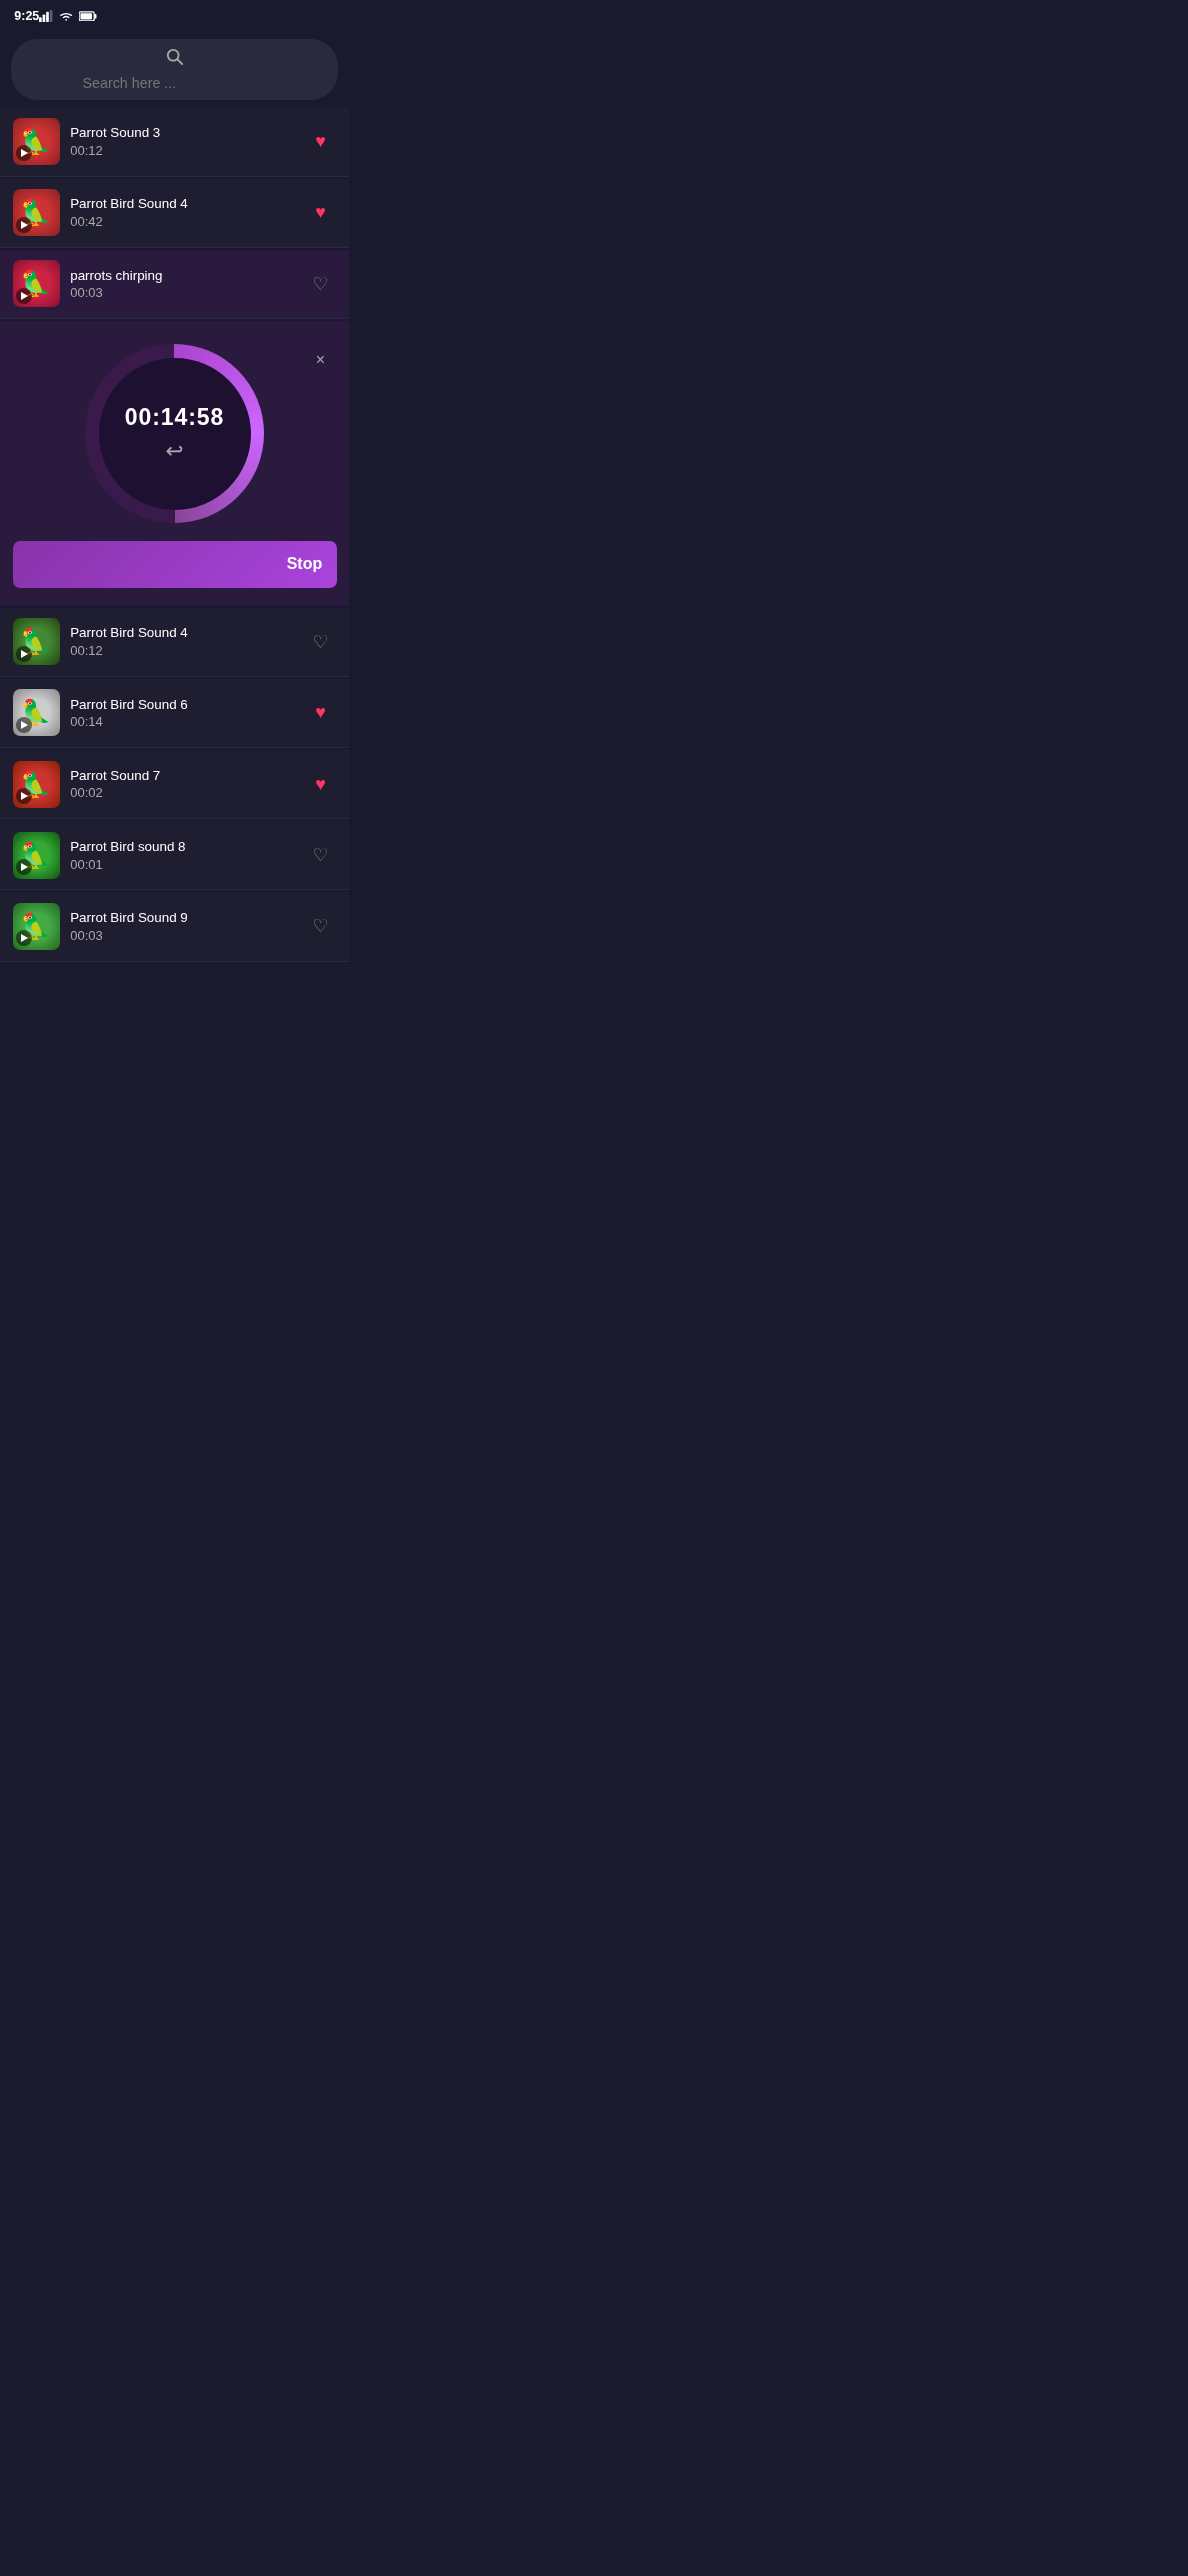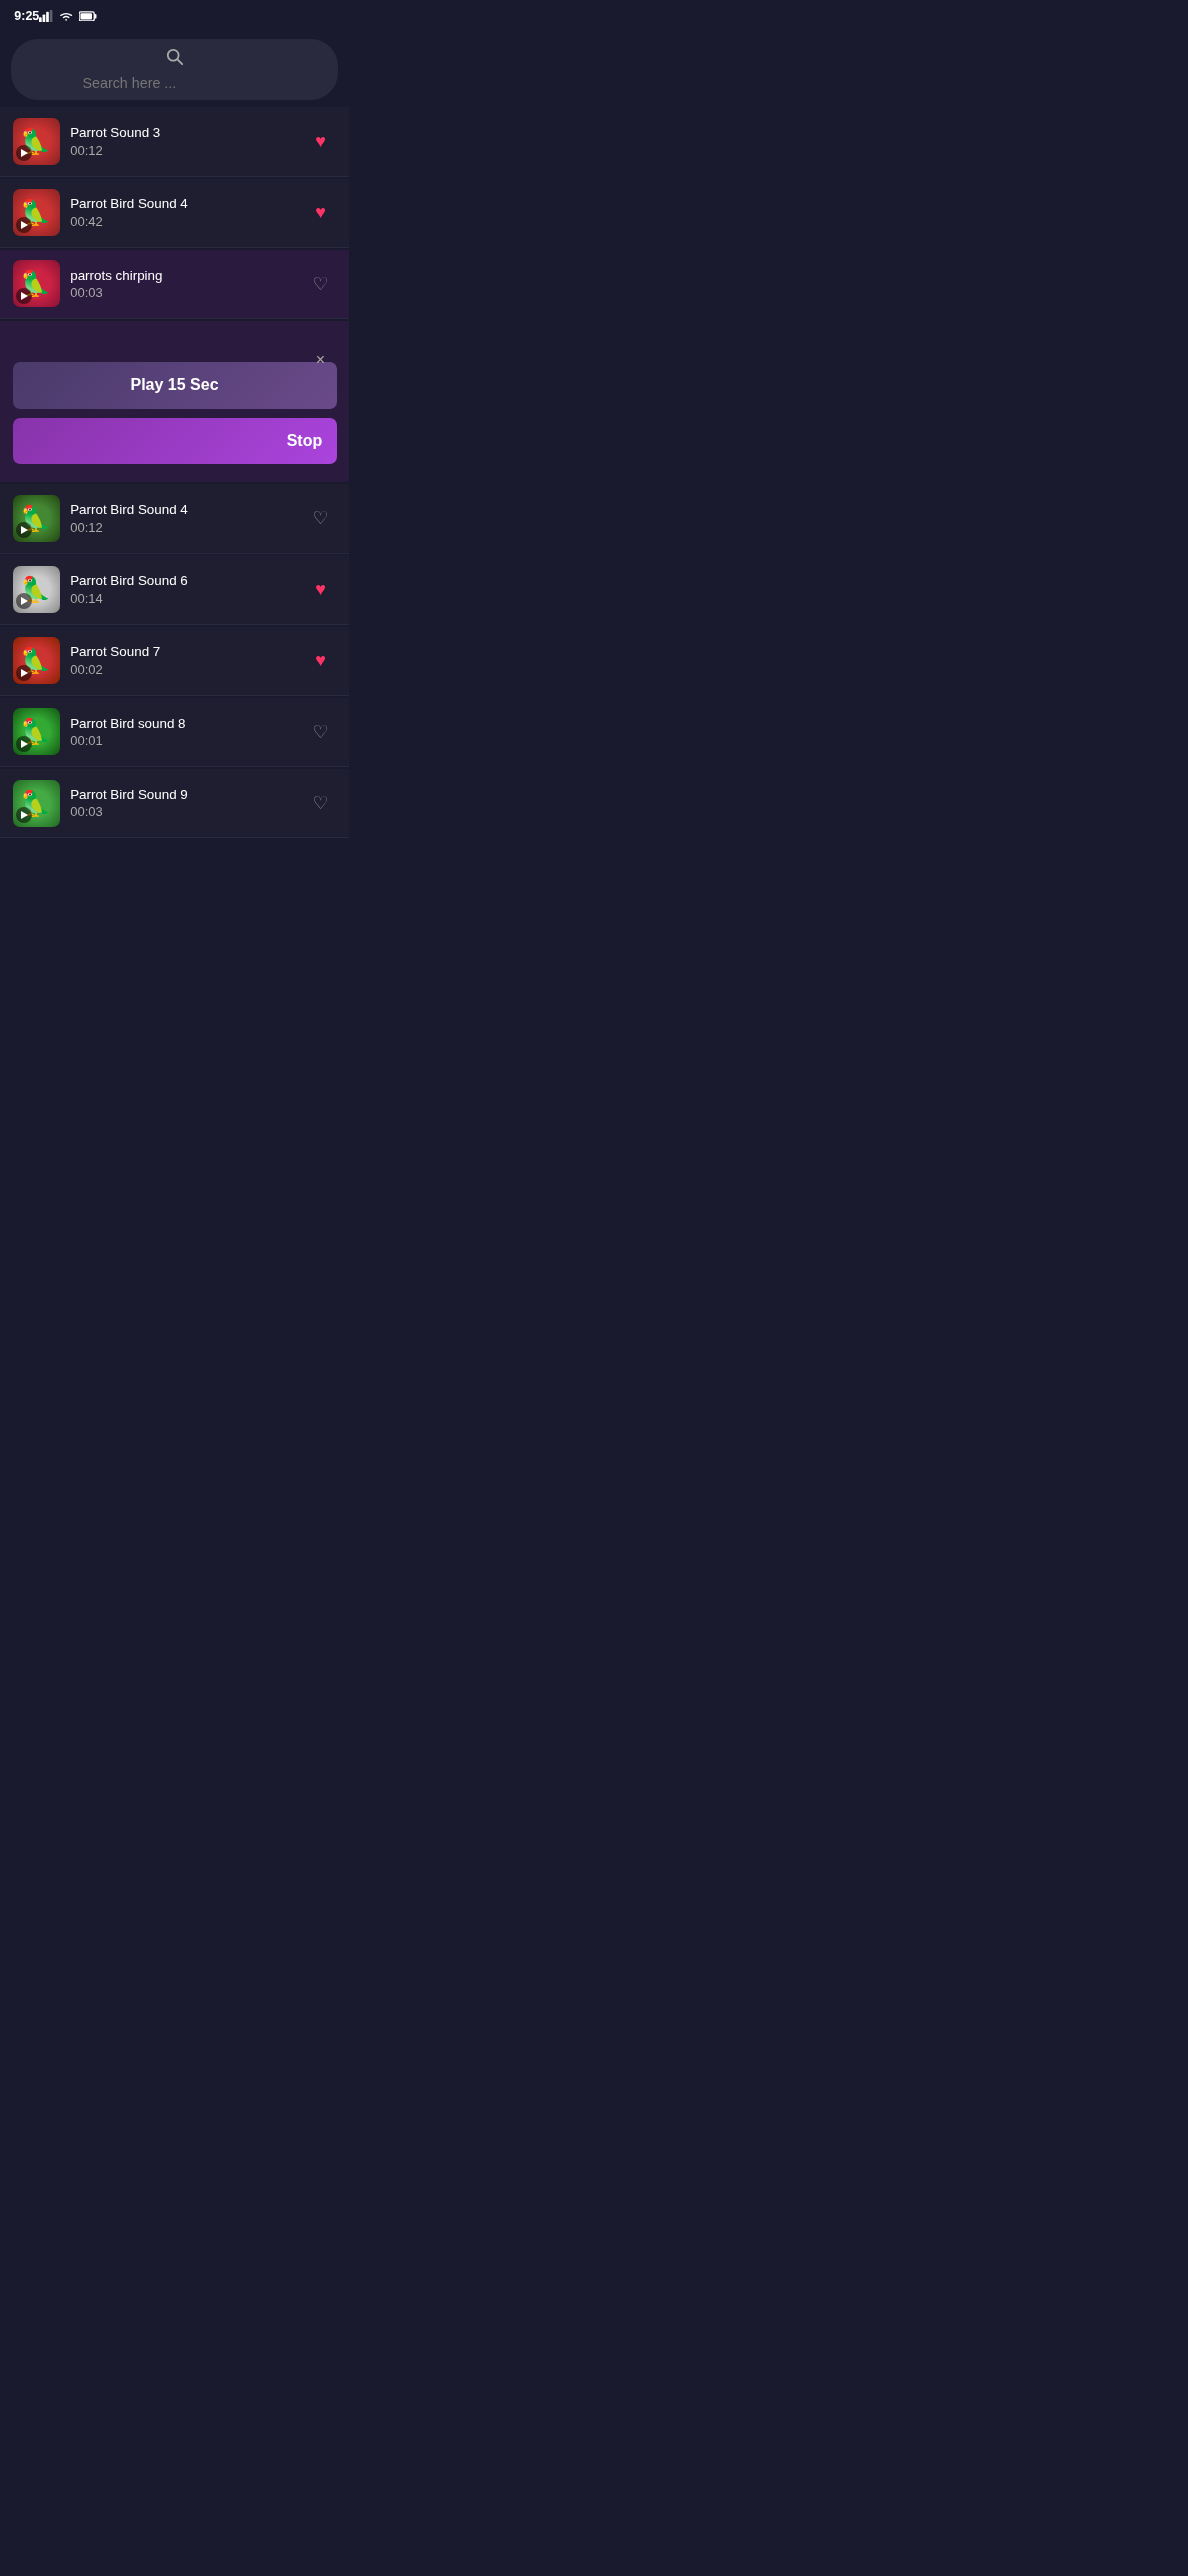--- a/index.html
+++ b/index.html
@@ -354,26 +354,31 @@
       <div class="sound-title">parrots chirping</div>
       <div class="sound-duration">00:03</div>
     </div>
     <div class="fav-btn">
       <span class="heart-icon heart-empty">♡</span>
     </div>
   </div>
 
   <div class="player-panel">
     <div class="timer-circle-container">
+      <div class="timer-circle">
+        <div class="timer-circle-inner">
+          <span class="timer-time">00:14:58</span>
+          <span class="timer-replay">↩</span>
+        </div>
+      </div>
       <div class="close-btn">
         <span>×</span>
       </div>
     </div>
 
-    <button class="play-15-btn">Play 15 Sec</button>
     <button class="stop-btn">Stop</button>
   </div>
 
   <div class="sound-item">
     <div class="sound-thumbnail thumb-parrot5">
       <div class="parrot-icon">🦜</div>
       <div class="play-overlay">
         <div class="play-triangle"></div>
       </div>
     </div>

